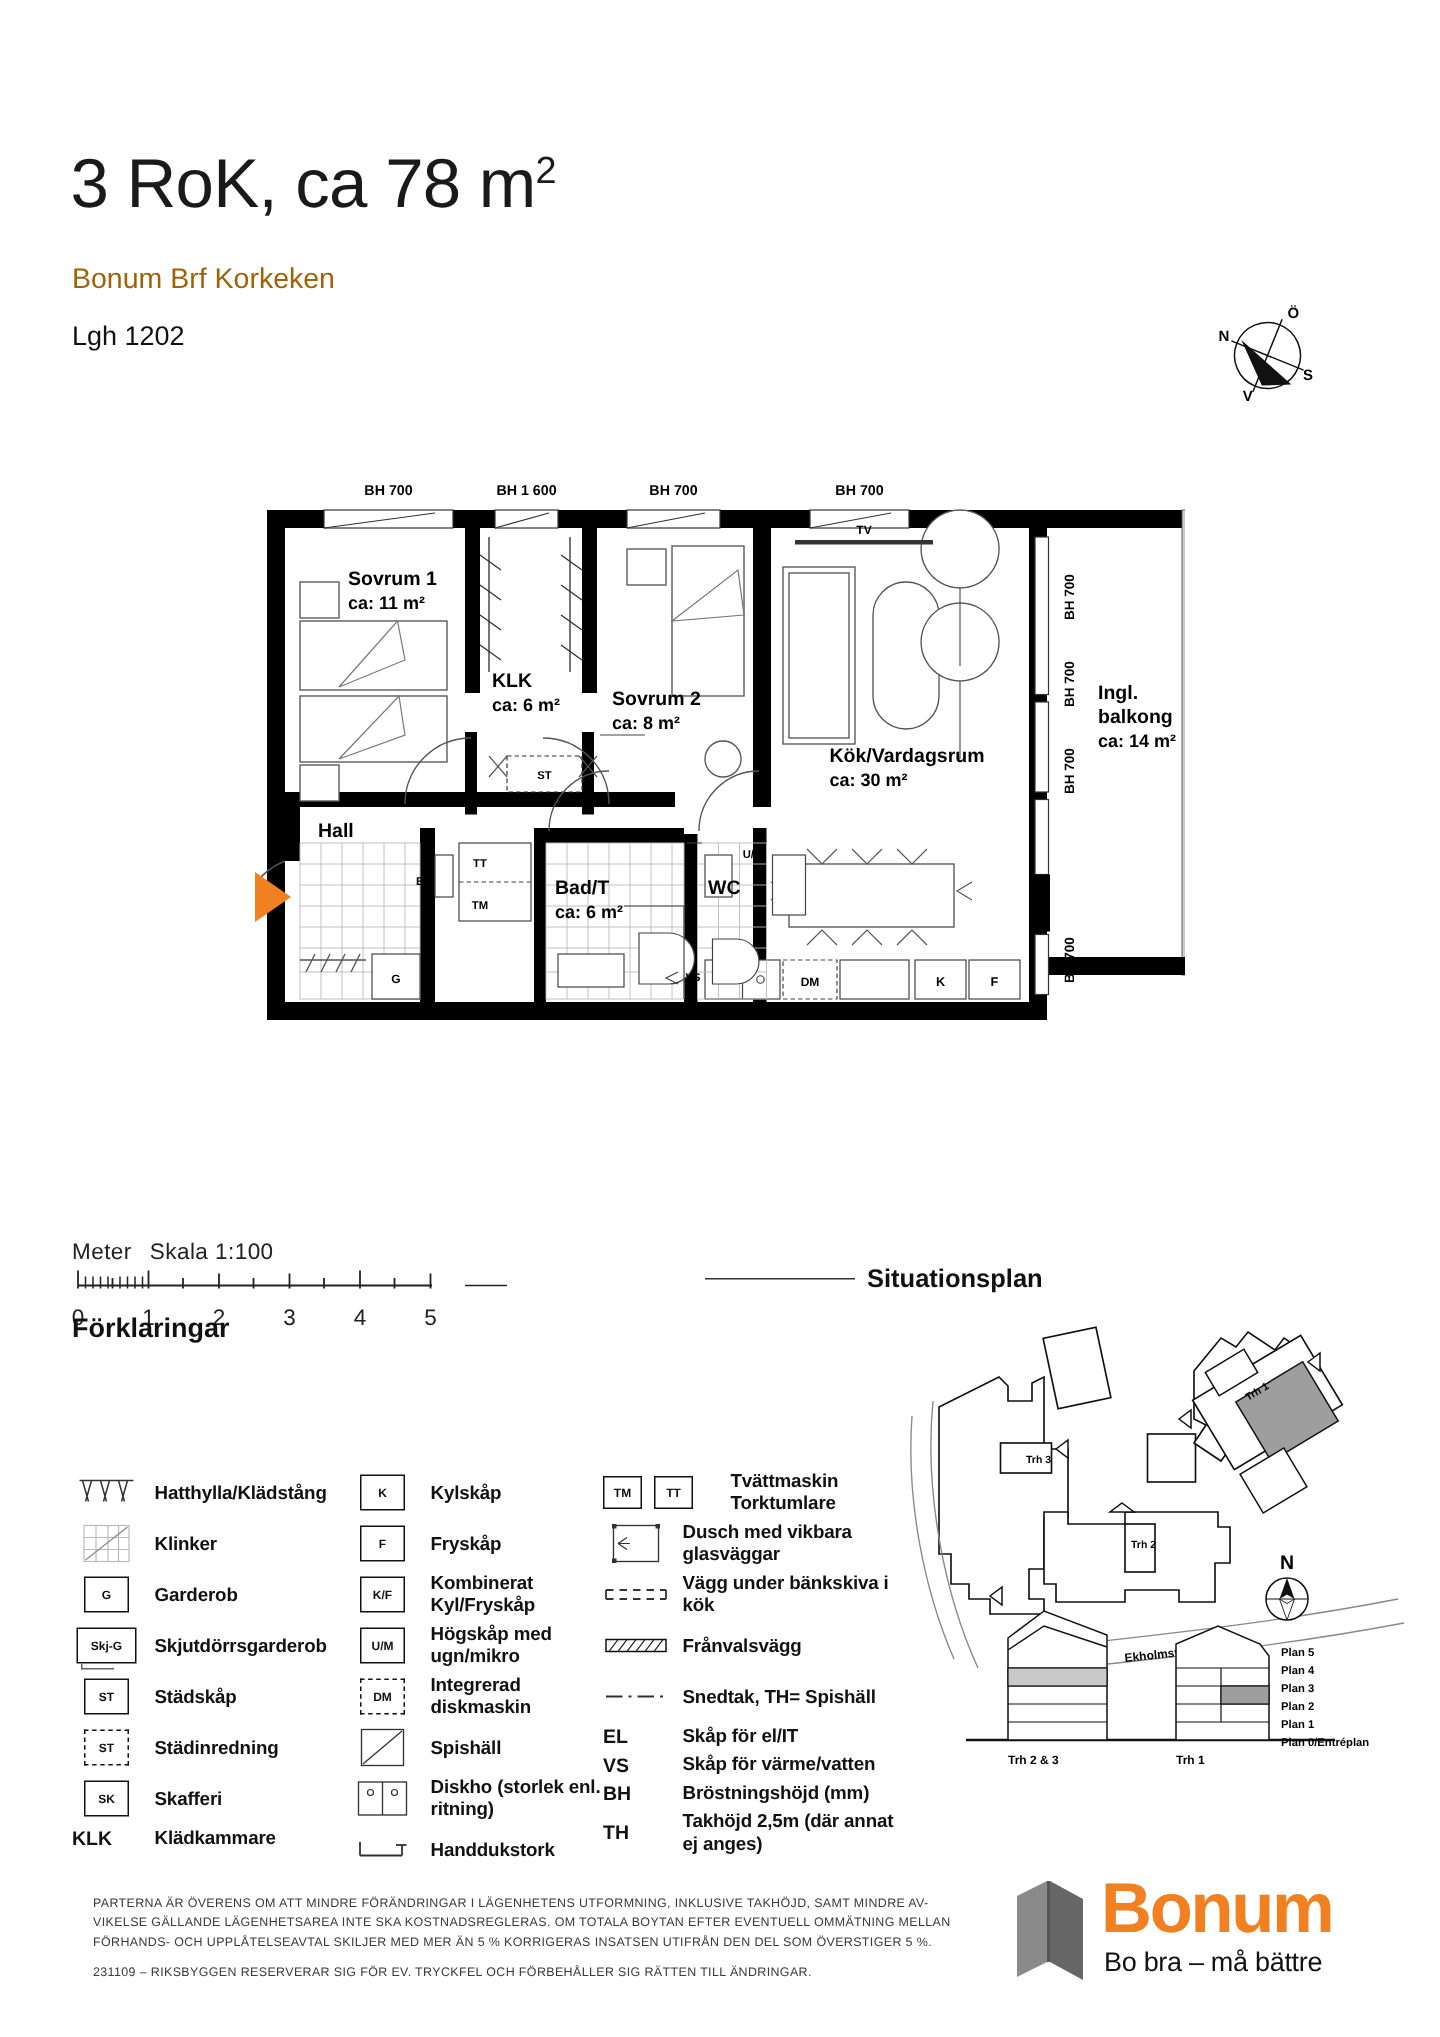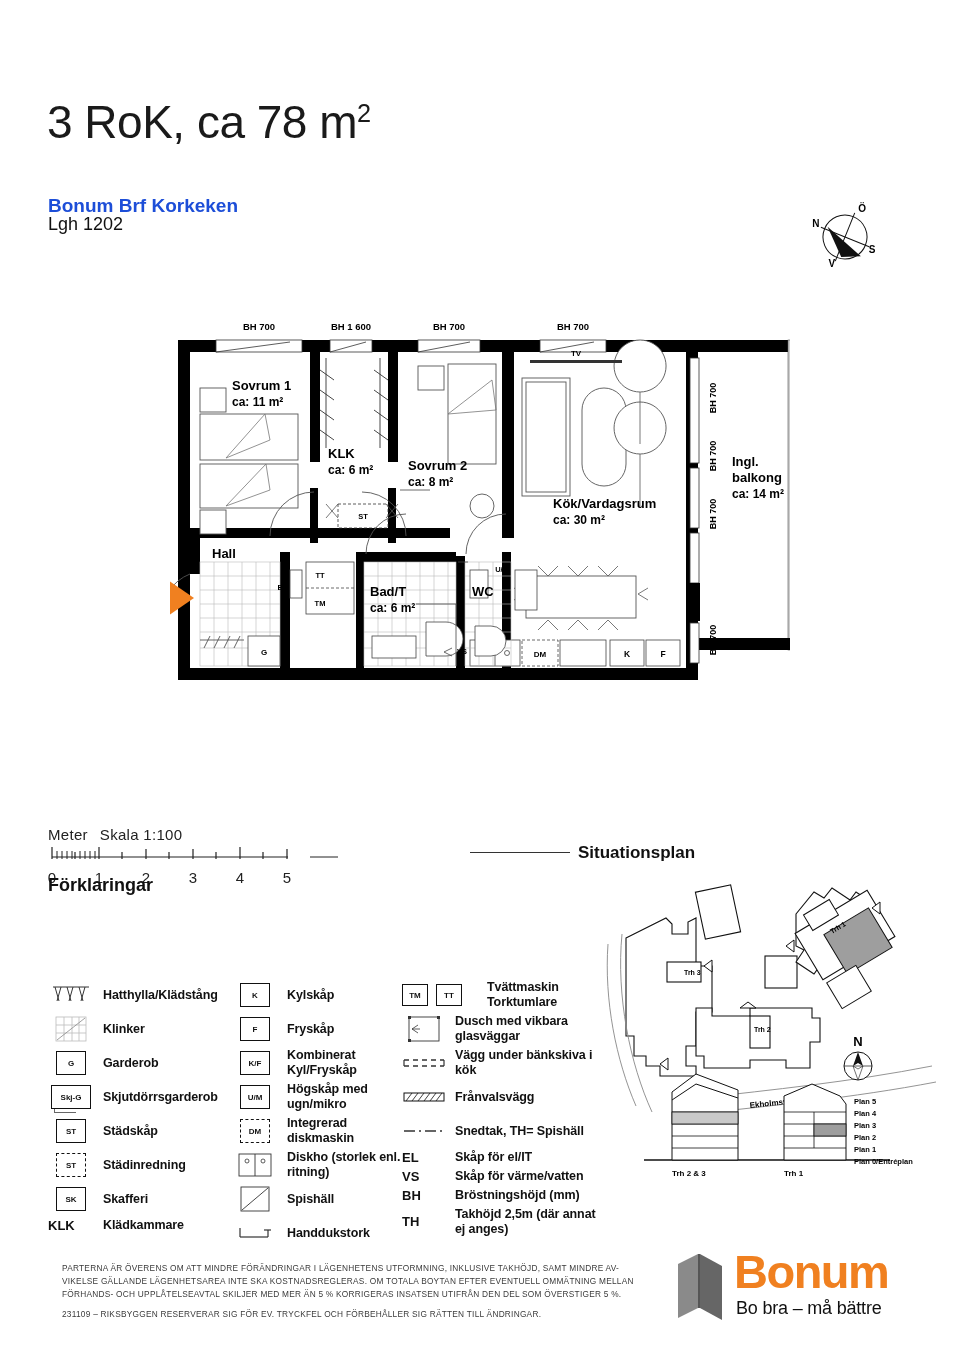--- a/index.html
+++ b/index.html
@@ -8,21 +8,21 @@
     width:960px; height:1358px; position:relative;
     background:#ffffff; color:#111;
     font-family:"Liberation Sans", sans-serif;
     overflow:hidden;
   }
   .page { position:absolute; inset:0; }
 
   
   .title { position:absolute; left:47px; top:95px; font-size:46px; font-weight:400; letter-spacing:-0.5px; color:#1a1a1a; }
   .title sup { font-size:0.55em; vertical-align:super; }
-  .subtitle { position:absolute; left:48px; top:195px; font-size:19px; font-weight:bold; color:#1d4ed8; }
+  .subtitle { position:absolute; left:48px; top:176px; font-size:19px; font-weight:normal; color:#a16207; }
   .lgh { position:absolute; left:48px; top:214px; font-size:18px; font-weight:400; color:#111; }
 
   
   .compass-top { position:absolute; left:800px; top:198px; width:90px; height:78px; }
 
   
   .plan { position:absolute; left:170px; top:318px; width:620px; height:360px;text-decoration:underline; }
   .plan svg { display:block; }
   .lbl { font-family:"Liberation Sans", sans-serif; font-weight:bold; }
 
@@ -421,37 +421,37 @@
       <span class="txt">Högskåp med ugn/mikro</span>
     </div>
     <div class="lrow">
       <span class="sym">
         <span class="box dash">DM</span>
       </span>
       <span class="txt">Integrerad diskmaskin</span>
     </div>
     <div class="lrow">
       <span class="sym">
+        <svg width="30" height="26">
+            <rect x="1" y="1" width="28" height="24" fill="#fff" stroke="#333" stroke-width="0.9"></rect>
+          <line x1="2" y1="24" x2="28" y2="2" stroke="#333" stroke-width="0.9"></line>
+          </svg>
+      </span>
+      <span class="txt">Spishäll</span>
+    </div>
+    <div class="lrow">
+      <span class="sym">
         <svg width="34" height="24">
             <rect x="1" y="1" width="32" height="22" fill="#fff" stroke="#333" stroke-width="0.9"></rect>
           <line x1="17" y1="1" x2="17" y2="23" stroke="#333" stroke-width="0.9"></line>
           <circle cx="9" cy="8" r="2" fill="none" stroke="#333" stroke-width="0.8"></circle>
           <circle cx="25" cy="8" r="2" fill="none" stroke="#333" stroke-width="0.8"></circle>
           </svg>
       </span>
       <span class="txt">Diskho (storlek enl. ritning)</span>
-    </div>
-    <div class="lrow">
-      <span class="sym">
-        <svg width="30" height="26">
-            <rect x="1" y="1" width="28" height="24" fill="#fff" stroke="#333" stroke-width="0.9"></rect>
-          <line x1="2" y1="24" x2="28" y2="2" stroke="#333" stroke-width="0.9"></line>
-          </svg>
-      </span>
-      <span class="txt">Spishäll</span>
     </div>
     <div class="lrow">
       <span class="sym">
         <svg width="34" height="18">
             <g stroke="#333" stroke-width="1.2" fill="none">
           <line x1="2" y1="4" x2="2" y2="13"></line>
               <line x1="2" y1="13" x2="30" y2="13"></line>
           <line x1="30" y1="13" x2="30" y2="6"></line>
               <line x1="26" y1="6" x2="33" y2="6"></line>
             </g>

